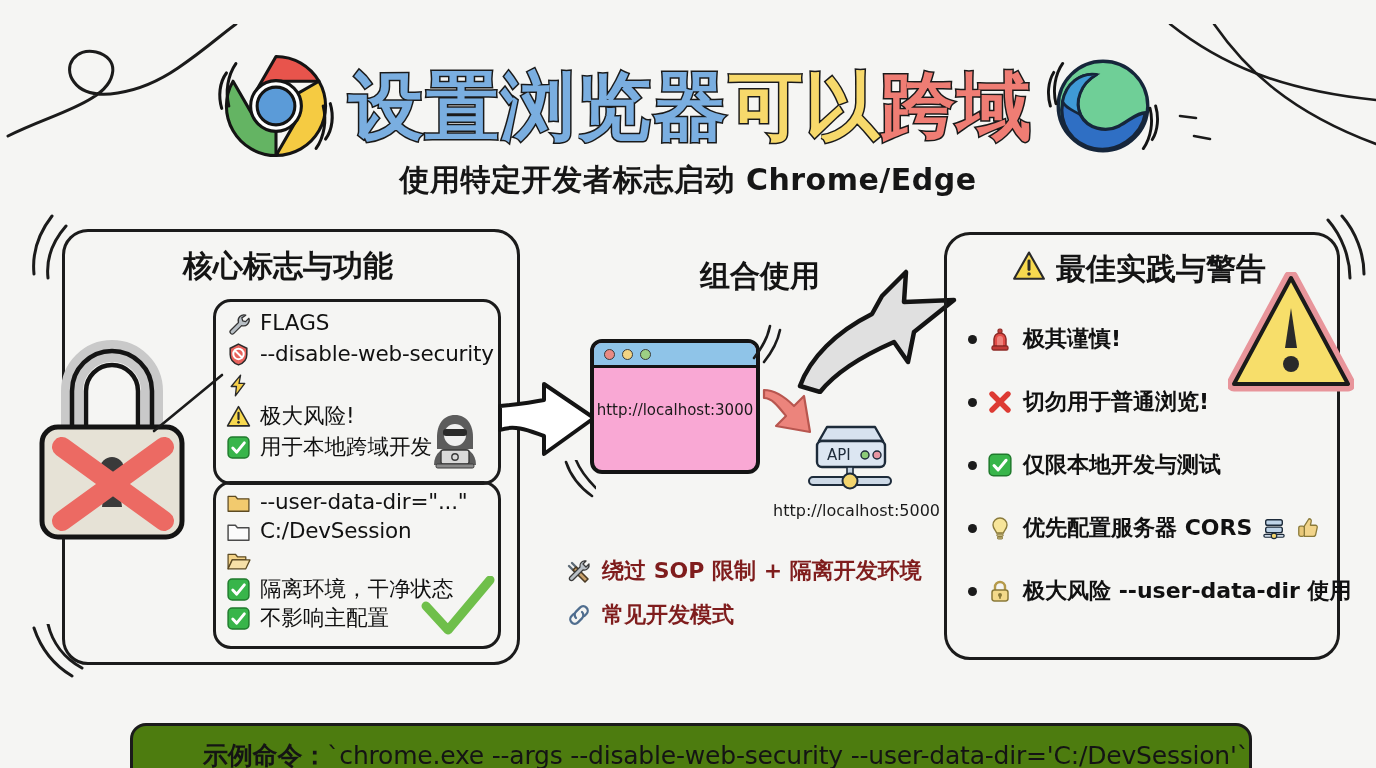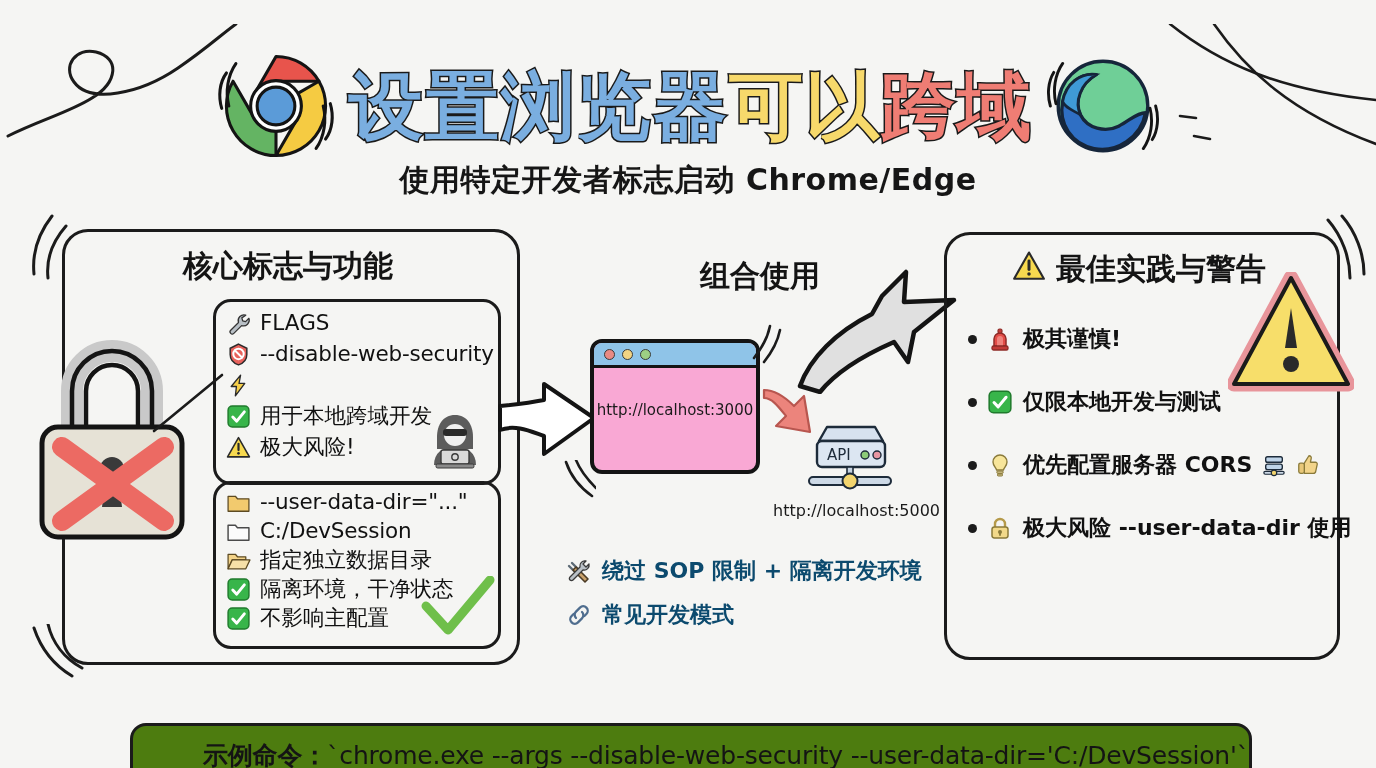--- a/index.html
+++ b/index.html
@@ -43,21 +43,21 @@
 
   .bullet-row{display:flex;align-items:center;gap:10px;}
   .bullet-dot{width:9px;height:9px;border-radius:50%;background:#1b1b1b;flex:0 0 9px;}
   .bullet-row .ico{width:26px;height:26px;flex:0 0 26px;}
   .bullet-row .txt{font-size:22px;color:#111;font-weight:bold;white-space:nowrap;
     font-family:"DejaVu Sans","Liberation Sans",sans-serif;}
 
   
   .mid-row{display:flex;align-items:center;gap:10px;}
   .mid-row .ico{width:26px;height:26px;flex:0 0 26px;}
-  .mid-row .txt{font-size:22px;font-weight:bold;color:#0c4a6e;white-space:nowrap;
+  .mid-row .txt{font-size:22px;font-weight:bold;color:#7f1d1d;white-space:nowrap;
     font-family:"DejaVu Sans","Liberation Sans",sans-serif;}
 
   
   #browser{position:absolute;left:590px;top:315px;width:170px;height:135px;}
   #browser .frame{position:absolute;inset:0;border:4px solid #141414;border-radius:12px;
     background:#f9a8d4;overflow:hidden;}
   #browser .bar{position:absolute;left:0;top:0;right:0;height:22px;background:#8fc4e8;
     border-bottom:3px solid #141414;}
   #browser .dot{position:absolute;top:6px;width:9px;height:9px;border-radius:50%;
     border:1.6px solid #3a3a3a;}
@@ -162,33 +162,33 @@
     </div>
 
     <div class="row">
       <svg class="ico" viewBox="0 0 24 24">
         <path d="M14 2 L5 13 h5 l-1 9 9-12 h-5.5 l1.5-8z" fill="#f5cf4a" stroke="#2a2a2a" stroke-width="1.3" stroke-linejoin="round"></path>
       </svg>
     </div>
 
     <div class="row">
       <svg class="ico" viewBox="0 0 24 24">
-        <rect x="2" y="2" width="20" height="20" rx="4" fill="#38b54a" stroke="#1f7a2c" stroke-width="1.4"></rect>
-        <path d="M6.5 12.5 L10.3 16.5 L17.6 7.6" fill="none" stroke="#fff" stroke-width="2.8" stroke-linecap="round" stroke-linejoin="round"></path>
-      </svg>
-      <span class="txt">用于本地跨域开发</span>
-    </div>
-
-    <div class="row">
-      <svg class="ico" viewBox="0 0 24 24">
         <path d="M12 2.5 L22.5 21 H1.5 Z" fill="#f7d94f" stroke="#2a2a2a" stroke-width="1.5" stroke-linejoin="round"></path>
         <path d="M12 8.5 v6" stroke="#2a2a2a" stroke-width="2.1" stroke-linecap="round"></path>
         <circle cx="12" cy="17.6" r="1.25" fill="#2a2a2a"></circle>
       </svg>
       <span class="txt">极大风险!</span>
+    </div>
+
+    <div class="row">
+      <svg class="ico" viewBox="0 0 24 24">
+        <rect x="2" y="2" width="20" height="20" rx="4" fill="#38b54a" stroke="#1f7a2c" stroke-width="1.4"></rect>
+        <path d="M6.5 12.5 L10.3 16.5 L17.6 7.6" fill="none" stroke="#fff" stroke-width="2.8" stroke-linecap="round" stroke-linejoin="round"></path>
+      </svg>
+      <span class="txt">用于本地跨域开发</span>
     </div>
   </div>
 
   <svg class="abs" style="left:424px;top:385px;width:62px;height:62px;" viewBox="0 0 62 62">
     <path d="M31 6 C19 6 13 16 13 28 L13 40 L49 40 L49 28 C49 16 43 6 31 6 Z" fill="#5c5c5c"></path>
     <ellipse cx="31" cy="26" rx="11" ry="11" fill="#efefef"></ellipse>
     <rect x="19" y="20" width="24" height="7" rx="3" fill="#2a2a2a"></rect>
     <path d="M10 56 C10 44 18 38 31 38 C44 38 52 44 52 56 Z" fill="#5c5c5c"></path>
     <rect x="17" y="41" width="28" height="14" rx="2" fill="#d9d9d9" stroke="#3a3a3a" stroke-width="1.4"></rect>
     <circle cx="31" cy="48" r="3.2" fill="none" stroke="#3a3a3a" stroke-width="1.4"></circle>
@@ -211,21 +211,20 @@
         <path d="M2 6 h7 l2 2.4 h11 v12 H2 Z" fill="#fbfbfb" stroke="#4a4a4a" stroke-width="1.4" stroke-linejoin="round"></path>
       </svg>
       <span class="txt mono">C:/DevSession</span>
     </div>
 
     <div class="row">
       <svg class="ico" viewBox="0 0 24 24">
         <path d="M2 6 h7 l2 2.4 h8 v3 H6 L2 20 Z" fill="#f3d388" stroke="#5c4a22" stroke-width="1.2" stroke-linejoin="round"></path>
         <path d="M6 11.4 h17 l-4 8.6 H2 Z" fill="#f6e0a8" stroke="#5c4a22" stroke-width="1.2" stroke-linejoin="round"></path>
       </svg>
-      <span class="txt">指定独立数据目录</span>
     </div>
 
     <div class="row">
       <svg class="ico" viewBox="0 0 24 24">
         <rect x="2" y="2" width="20" height="20" rx="4" fill="#38b54a" stroke="#1f7a2c" stroke-width="1.4"></rect>
         <path d="M6.5 12.5 L10.3 16.5 L17.6 7.6" fill="none" stroke="#fff" stroke-width="2.8" stroke-linecap="round" stroke-linejoin="round"></path>
       </svg>
       <span class="txt">隔离环境，干净状态</span>
     </div>
 
@@ -331,20 +330,27 @@
       <span class="bullet-dot"></span>
       <svg class="ico" viewBox="0 0 26 26">
         <path d="M7 20 V13 a6 6 0 0 1 12 0 v7 Z" fill="#e24d48" stroke="#8e2b27" stroke-width="1.5"></path>
         <path d="M10 13 a3 3 0 0 1 6 0 v7 h-6 Z" fill="#f39189" opacity=".8"></path>
         <rect x="5" y="20" width="16" height="4" rx="1.6" fill="#c33c38" stroke="#8e2b27" stroke-width="1.3"></rect>
         <rect x="11" y="3" width="4" height="4" rx="1.6" fill="#c33c38" stroke="#8e2b27" stroke-width="1.2"></rect>
       </svg>
       <span class="txt">极其谨慎!</span>
     </div>
 
+    <div class="bullet-row">
+      <span class="bullet-dot"></span>
+      <svg class="ico" viewBox="0 0 26 26">
+        <path d="M5 5 L21 21 M21 5 L5 21" stroke="#dd3a33" stroke-width="5.4" stroke-linecap="round"></path>
+      </svg>
+      <span class="txt">切勿用于普通浏览!</span>
+    </div>
 
     <div class="bullet-row">
       <span class="bullet-dot"></span>
       <svg class="ico" viewBox="0 0 24 24">
         <rect x="2" y="2" width="20" height="20" rx="4" fill="#38b54a" stroke="#1f7a2c" stroke-width="1.4"></rect>
         <path d="M6.5 12.5 L10.3 16.5 L17.6 7.6" fill="none" stroke="#fff" stroke-width="2.8" stroke-linecap="round" stroke-linejoin="round"></path>
       </svg>
       <span class="txt">仅限本地开发与测试</span>
     </div>
 

